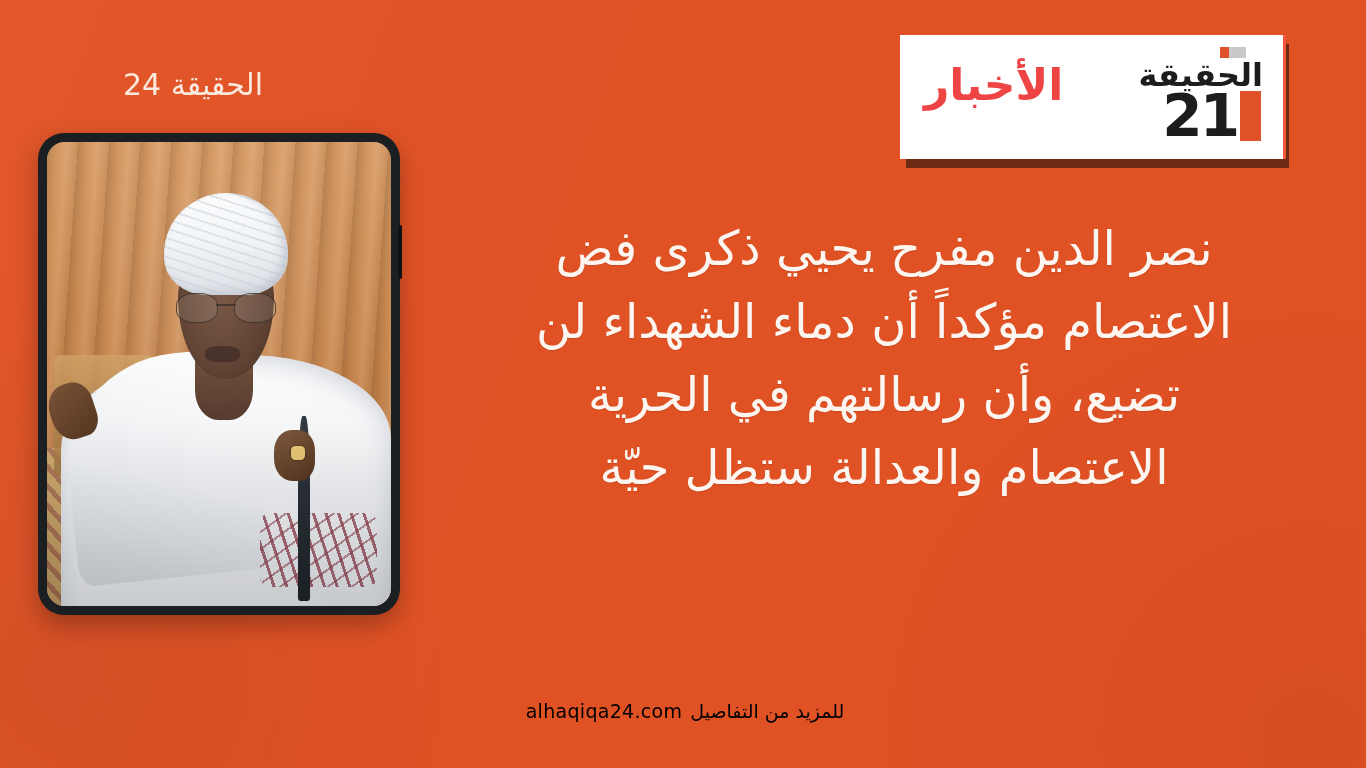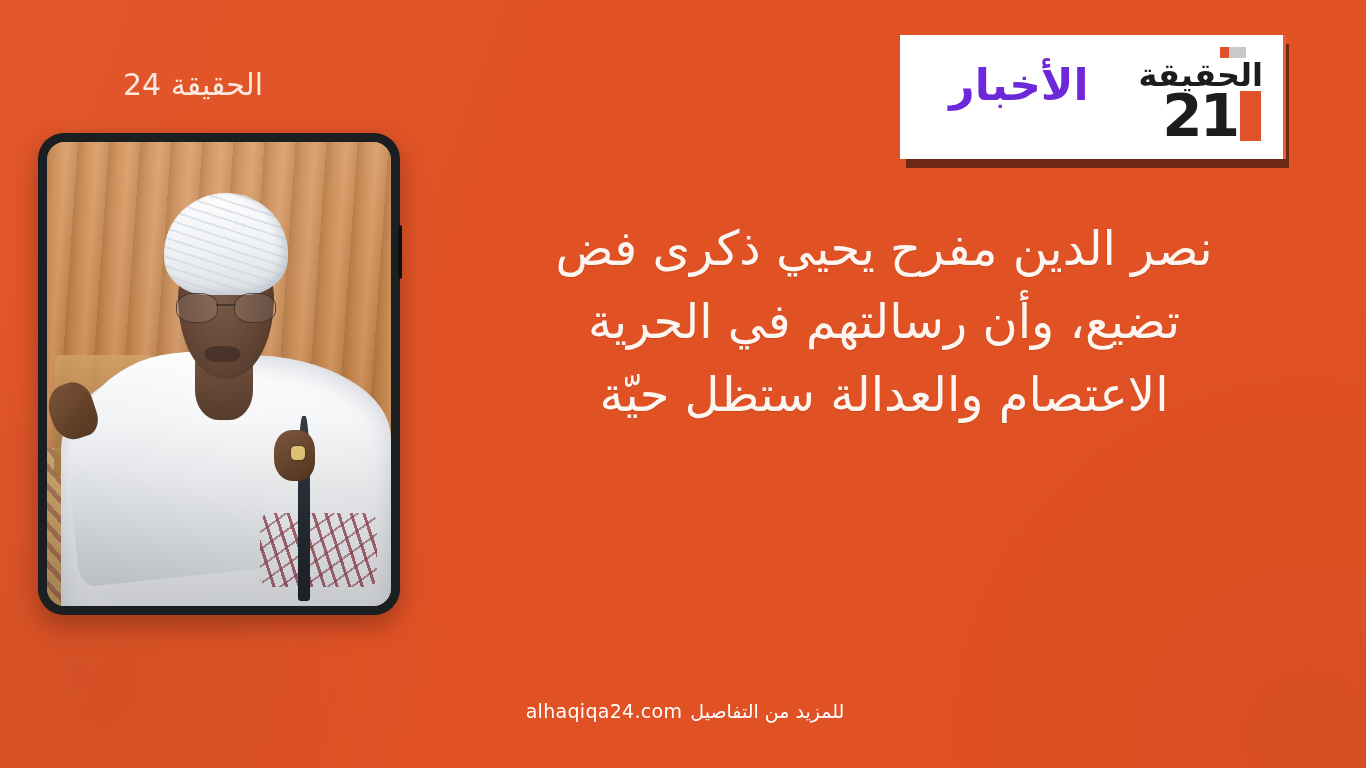--- a/index.html
+++ b/index.html
@@ -261,22 +261,22 @@
     position: absolute;
     right: -3px; top: 0;
     width: 3px; height: 100%;
     background: #f2563b;
   }
   #news-word {
     position: absolute;
     left: 24px;
     top: 26px;
     width: 190px;
-    text-align: center;
-    color: #6d28d9;
+    text-align: left;
+    color: #ef4444;
     font-size: 44px;
     font-weight: bold;
     line-height: 1.1;
     direction: rtl;
     white-space: nowrap;
   }
   #brand-lockup {
     position: absolute;
     right: 20px;
     top: 12px;
@@ -348,21 +348,21 @@
   }
 
   
   #footer {
     position: absolute;
     left: 4px;
     right: 0;
     top: 700px;
     text-align: center;
     direction: rtl;
-    color: #ffffff;
+    color: #000000;
     font-size: 19px;
     letter-spacing: 0.3px;
   }
   #footer .more-label { margin-left: 8px; }
   #footer .site-url { direction: ltr; unicode-bidi: isolate; }
 </style>
 </head>
 <body>
 
 <div id="stage">
@@ -403,20 +403,21 @@
       <span id="brand-dot"></span>
       <span id="brand-chip"></span>
       <span id="brand-word">الحقيقة</span>
       <span id="brand-number">21</span>
       <span id="brand-bar"></span>
     </div>
   </div>
 
   <div id="headline">
     <div>نصر الدين مفرح يحيي ذكرى فض</div>
+    <div>الاعتصام مؤكداً أن دماء الشهداء لن</div>
     <div>تضيع، وأن رسالتهم في الحرية</div>
     <div>الاعتصام والعدالة ستظل حيّة</div>
   </div>
 
   <div id="footer">
     <span class="more-label">للمزيد من التفاصيل</span><span class="site-url">alhaqiqa24.com</span>
   </div>
 
 </div>
 

